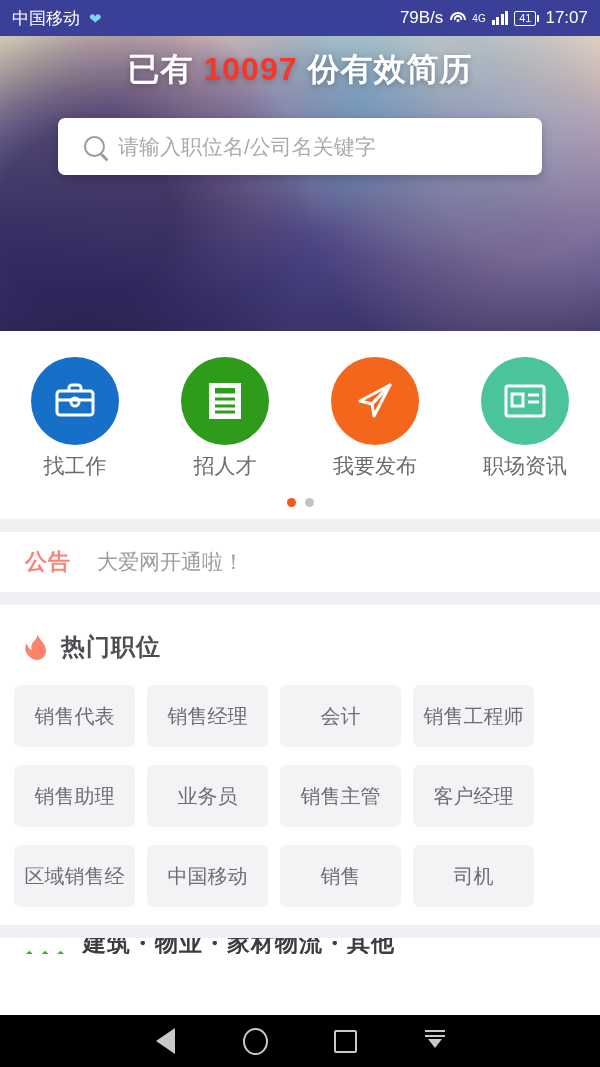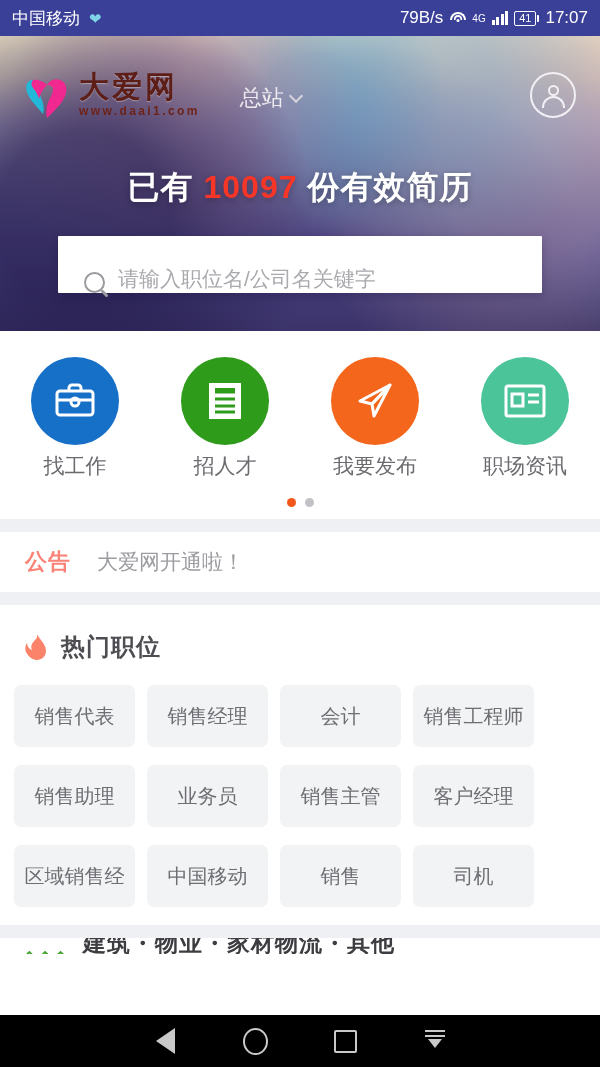--- a/index.html
+++ b/index.html
@@ -79,23 +79,23 @@
 
   .headline{
     position:relative; z-index:3; text-align:center; margin-top:12px;
     font-size:32px; font-weight:bold; color:#fff; letter-spacing:1px;
     text-shadow:0 2px 6px rgba(0,0,0,.28);
   }
   .headline .num{ color:#f0382a; }
 
   .searchwrap{ position:relative; z-index:3; padding:26px 58px 0; }
   .searchbox{
-    height:57px; background:#fff; border-radius:1px;
+    height:57px; background:#fff; border-radius:7px;
     box-shadow:0 3px 10px rgba(20,15,50,.26);
-    display:flex; align-items:flex-end; gap:13px; padding:0 26px;
+    display:flex; align-items:center; gap:13px; padding:0 26px;
   }
   .mag{ width:21px;height:21px;border:2.6px solid #9a9a9f;border-radius:50%;
      position:relative; flex:none;}
   .mag:after{ content:"";position:absolute;width:2.6px;height:9px;background:#9a9a9f;
      right:-3px;bottom:-7px;transform:rotate(-45deg);border-radius:2px;}
   .ph{ font-size:21px; color:#a9a9ae; }
 
   
   .quick{ background:#fff; padding:26px 0 8px; }
   .quick-row{ display:flex; }
@@ -177,45 +177,20 @@
         <b></b>
         <b></b>
         <b></b>
       </span>
     <span class="batt">41</span>
     <span>17:07</span>
   </div>
 </div>
 
 <div class="hero">
-  <div class="hero-top">
-    <div class="logo">
-      <span class="heart">
-        <svg viewBox="0 0 48 46" width="48" height="46">
-          <path d="M9 6C3 6 1 12 3 18c2 7 10 15 16 22 1-3 1-7 0-11-2-7-6-12-6-17 0-3 2-5 4-6z" fill="#29b7d4"></path>
-          <path d="M23 11c3-5 8-7 13-5 6 2 8 9 5 16-3 8-12 16-18 22-1-3-1-8 0-12 2-7 6-12 6-17 0-2-2-4-6-4z" fill="#ea2a8c"></path>
-          <path d="M9 6c5-1 10 1 14 5-4 4-7 9-8 14-1-4-3-8-6-11-2-3-2-6 0-8z" fill="#ea2a8c"></path>
-        </svg>
-      </span>
-      <span class="logo-txt">
-        <span class="logo-name">大爱网</span>
-        <span class="logo-url">www.daai1.com</span>
-      </span>
-    </div>
-    <div class="site-sel">
-      <span class="lbl">总站</span>
-      <span class="chev"></span>
-    </div>
-    <div class="acct">
-      <span class="acct-in">
-        <span class="head"></span>
-        <span class="body"></span>
-      </span>
-    </div>
-  </div>
 
   <div class="headline">
     <span>已有</span>
     <span class="num">10097</span>
     <span>份有效简历</span>
   </div>
 
   <div class="searchwrap">
     <div class="searchbox">
       <span class="mag"></span>

